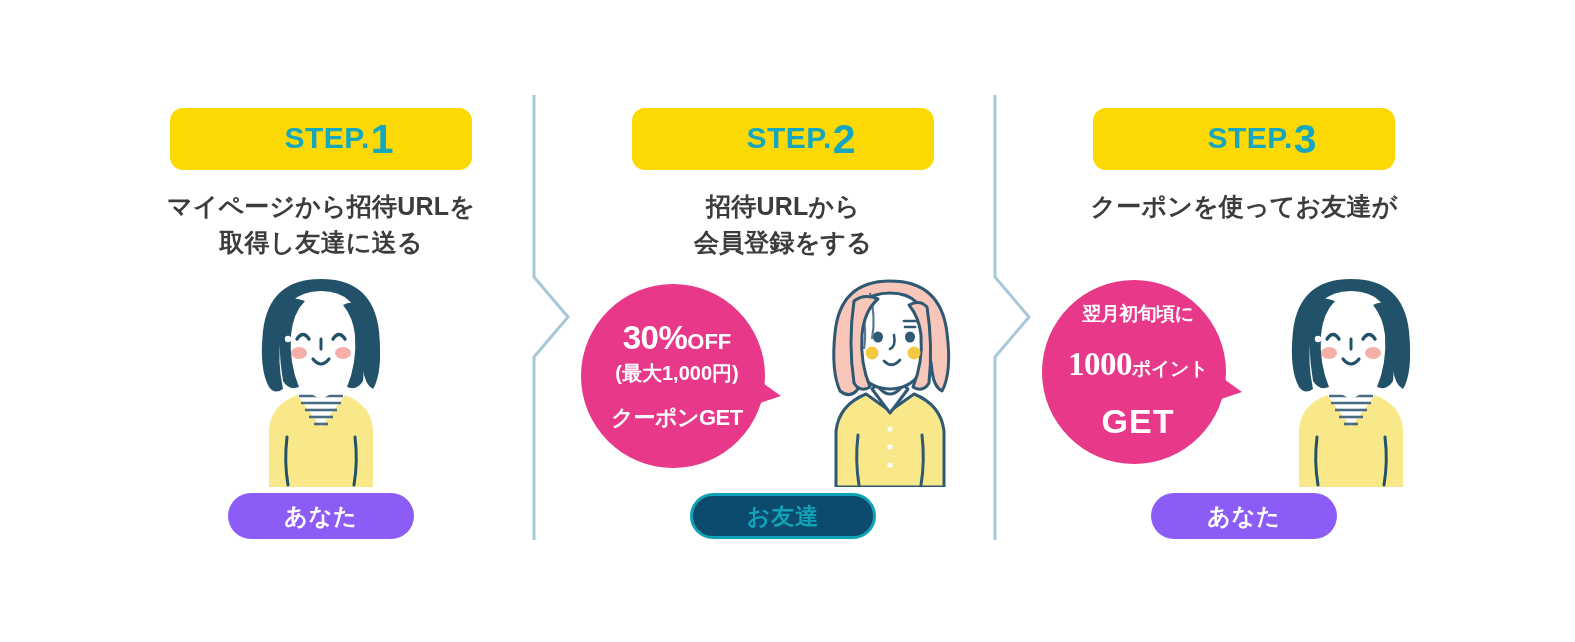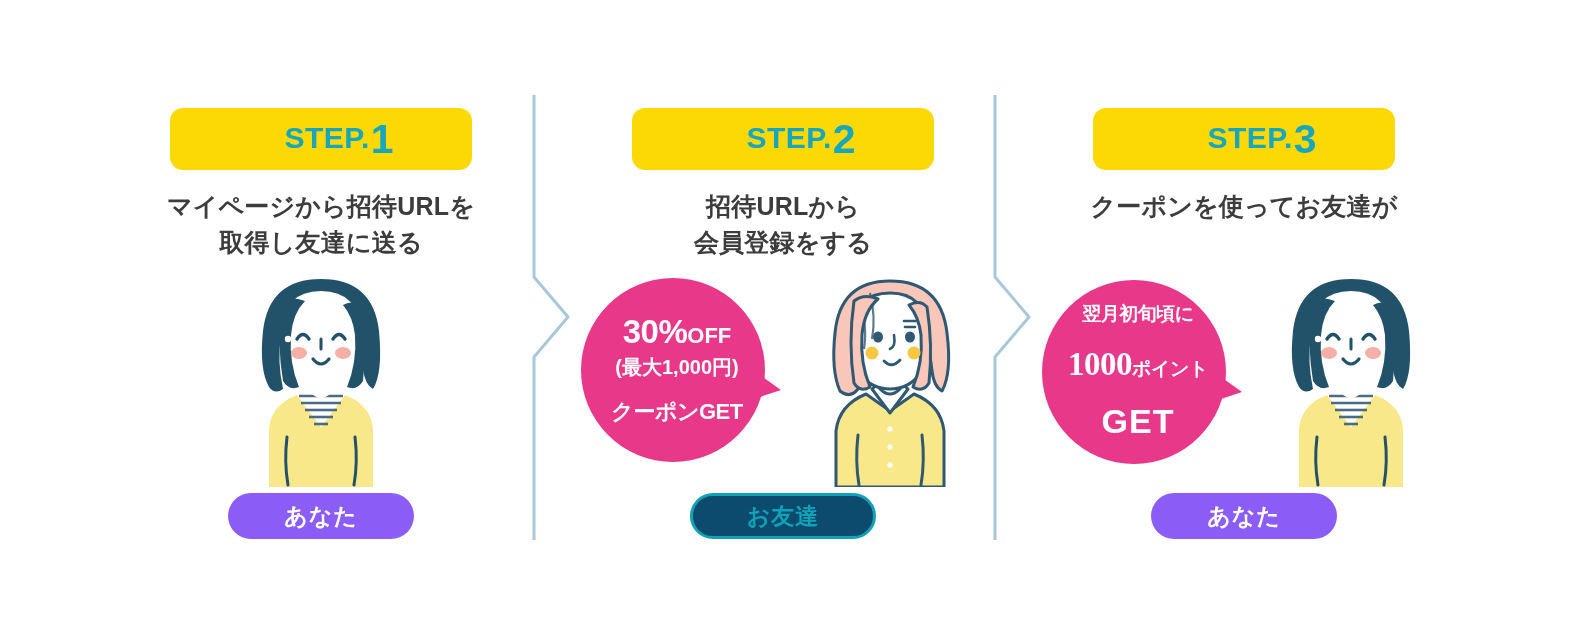--- a/index.html
+++ b/index.html
@@ -129,21 +129,21 @@
     display: flex;
     flex-direction: column;
     align-items: center;
     justify-content: center;
     color: #ffffff;
     text-align: center;
     padding-right: 8px;
     box-sizing: border-box;
   }
 
-  .b2 { left: 28px; top: 278px; }
+  .b2 { left: 28px; top: 284px; }
   .b3 { left: 28px; top: 280px; }
 
   .b2 .l1 { font-size: 33px; font-weight: bold; line-height: 1; letter-spacing: -0.5px; }
   .b2 .l1 small { font-size: 22px; font-weight: bold; letter-spacing: 0; }
   .b2 .l2 { font-size: 20px; font-weight: bold; line-height: 1.35; margin-top: 6px; }
   .b2 .l3 { font-size: 22px; font-weight: bold; line-height: 1.2; margin-top: 18px; letter-spacing: -0.5px; }
 
   .b3 .l1 { font-size: 19px; font-weight: bold; line-height: 1.2; letter-spacing: -0.5px; }
   .b3 .l2 { font-size: 33px; font-weight: bold; line-height: 1.15; margin-top: 20px; letter-spacing: -0.5px; font-family: Liberation Serif, serif; }
   .b3 .l2 small { font-size: 19px; font-weight: bold; letter-spacing: -0.5px; }

